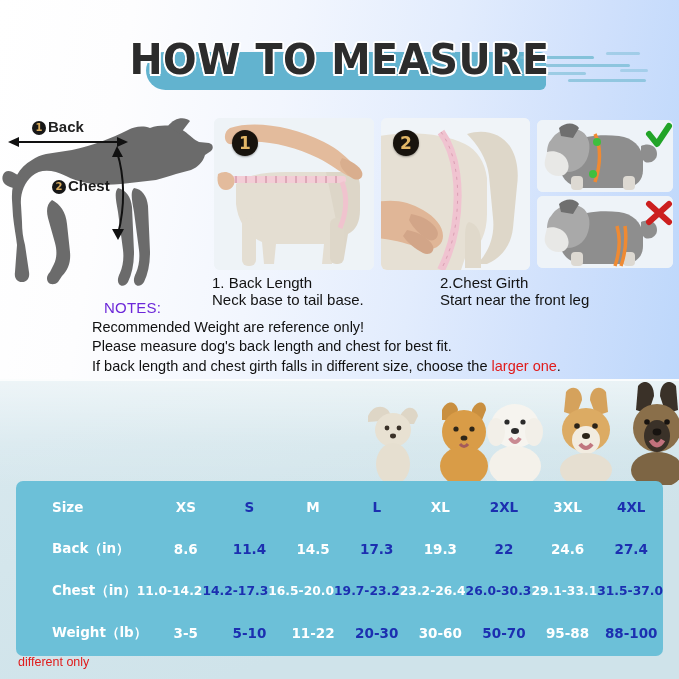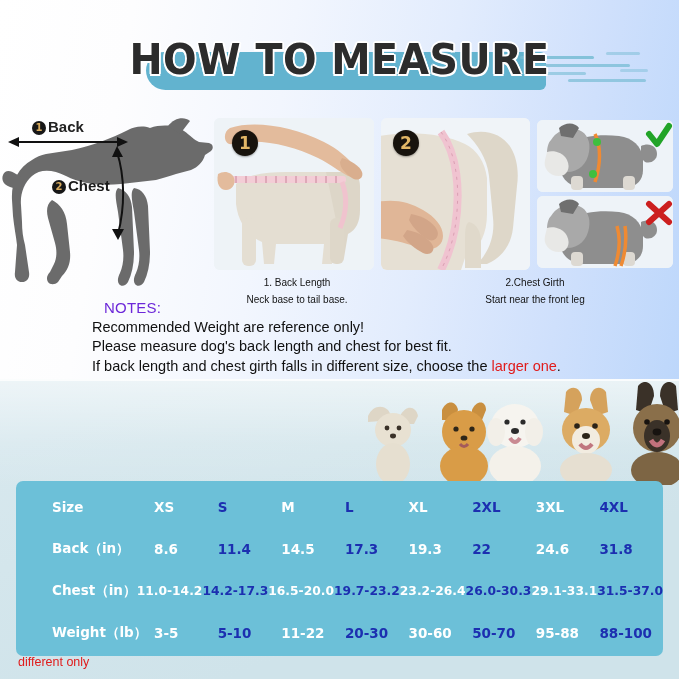--- a/index.html
+++ b/index.html
@@ -166,22 +166,22 @@
     text-align: center;
     z-index: 6;
     box-shadow: 0 1px 2px rgba(0,0,0,.35);
   }
   .nb1 { left: 18px; top: 12px; }
   .nb2 { left: 12px; top: 12px; }
 
   
   .cap {
     position: absolute;
-    text-align: center;
-    font-size: 10px;
+    text-align: left;
+    font-size: 15px;
     color: #131313;
     line-height: 17px;
   }
   .cap-1 { left: 212px; top: 274px; width: 170px; }
   .cap-2 { left: 440px; top: 274px; width: 190px; }
 
   
   .notes {
     position: absolute;
     left: 92px; top: 298px;
@@ -220,20 +220,21 @@
     height: 40px;
     display: flex;
     align-items: center;
   }
   .r0 { top: 6px; }
   .r1 { top: 48px; }
   .r2 { top: 90px; }
   .r3 { top: 132px; }
 
   .cell {
+    text-align: center;
     font-weight: bold;
     font-size: 13.5px;
     font-family: "DejaVu Sans", sans-serif;
     white-space: nowrap;
   }
   .cell-label {
     width: 120px;
     margin-left: 18px;
     text-align: left;
     padding-left: 18px;
@@ -522,21 +523,21 @@
 
     <div class="trow r1">
       <div class="cell cell-label v-white">Back（in）</div>
       <div class="cell cell-val v-white">8.6</div>
       <div class="cell cell-val v-blue">11.4</div>
       <div class="cell cell-val v-white">14.5</div>
       <div class="cell cell-val v-blue">17.3</div>
       <div class="cell cell-val v-white">19.3</div>
       <div class="cell cell-val v-blue">22</div>
       <div class="cell cell-val v-white">24.6</div>
-      <div class="cell cell-val v-blue">31.8</div>
+      <div class="cell cell-val v-blue">27.4</div>
     </div>
 
     <div class="trow r2">
       <div class="cell cell-label v-white">Chest（in）</div>
       <div class="cell cell-val v-white txt-small">11.0-14.2</div>
       <div class="cell cell-val v-blue txt-small">14.2-17.3</div>
       <div class="cell cell-val v-white txt-small">16.5-20.0</div>
       <div class="cell cell-val v-blue txt-small">19.7-23.2</div>
       <div class="cell cell-val v-white txt-small">23.2-26.4</div>
       <div class="cell cell-val v-blue txt-small">26.0-30.3</div>

